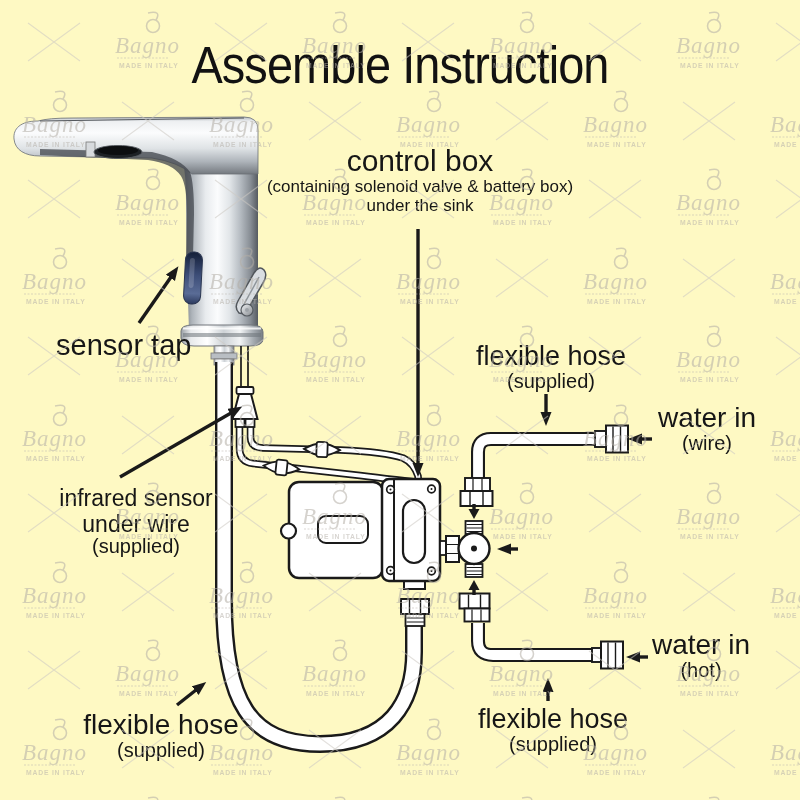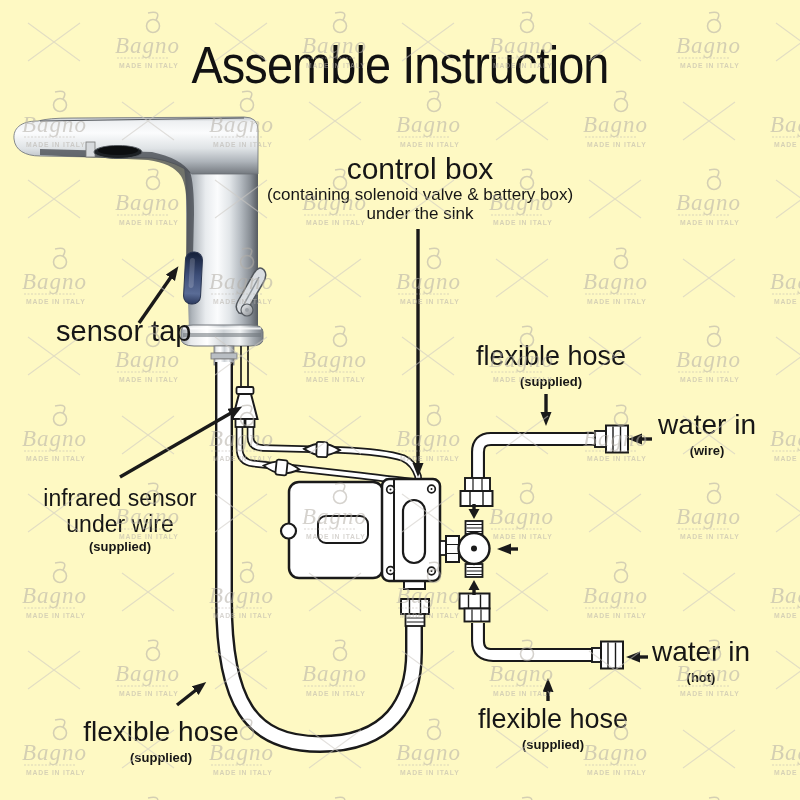--- a/index.html
+++ b/index.html
@@ -13,24 +13,24 @@
   .title{
     position:absolute;left:0;top:36px;width:800px;text-align:center;
     font-size:51px;font-weight:400;color:#121212;letter-spacing:-1px;
     transform:scaleX(.92);white-space:nowrap;
   }
   .lbl{position:absolute;text-align:center;white-space:nowrap;line-height:1.1;}
   .lbl.left{text-align:left;}
   .ctr{transform:translateX(-50%);}
   .t30{font-size:30px;}
   .t29{font-size:29px;}
-  .t28{font-size:28px;margin-top:7px;}
+  .t28{font-size:28px;}
   .t27{font-size:27px;}
   .t23{font-size:23px;line-height:26px;}
-  .note{font-size:13px;line-height:19px;font-weight:700;}
+  .note{font-size:20px;line-height:19px;font-weight:400;}
   .sub{font-size:17px;line-height:19px;}
 </style>
 </head>
 <body>
 
 <div class="stage">
 
   <svg class="layer" viewBox="0 0 800 800">
     <defs>
       <marker id="ah" markerUnits="userSpaceOnUse" markerWidth="16" markerHeight="12" refX="1" refY="5.5" orient="auto">
@@ -219,29 +219,29 @@
       <path d="M652,439 L641,439" marker-end="url(#ah)"></path>
       <path d="M518,549 L510,549" marker-end="url(#ah)"></path>
       <path d="M648,657 L639,657" marker-end="url(#ah)"></path>
       <path d="M548,701 L548,691 " marker-end="url(#ah)"></path>
       <path d="M177,705 L196,690" marker-end="url(#ah)"></path>
     </g>
   </svg>
 
   <div class="title">Assemble Instruction</div>
 
-  <div class="lbl ctr" style="left:420px;top:144px;margin-top:8px;">
+  <div class="lbl ctr" style="left:420px;top:144px;">
     <div class="t30">control box</div>
     <div class="sub">(containing solenoid valve &amp; battery box)</div>
     <div class="sub">under the sink</div>
   </div>
 
-  <div class="lbl left t29" style="left:56px;top:316px;">sensor tap</div>
-
-  <div class="lbl ctr" style="left:120px;top:485px;">
+  <div class="lbl left t29" style="left:56px;top:330px;">sensor tap</div>
+
+  <div class="lbl ctr" style="left:136px;top:485px;">
     <div class="t23">infrared sensor</div>
     <div class="t23">under wire</div>
     <div class="note">(supplied)</div>
   </div>
 
   <div class="lbl ctr" style="left:551px;top:342px;">
     <div class="t27">flexible hose</div>
     <div class="note">(supplied)</div>
   </div>
 

